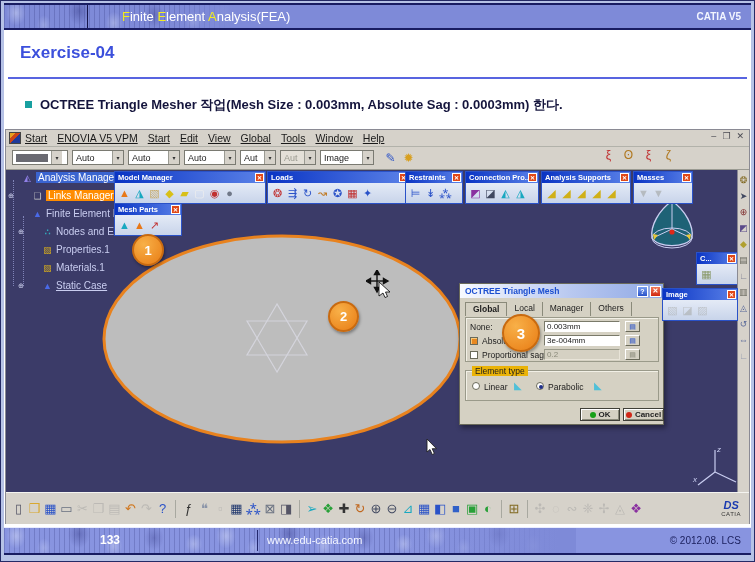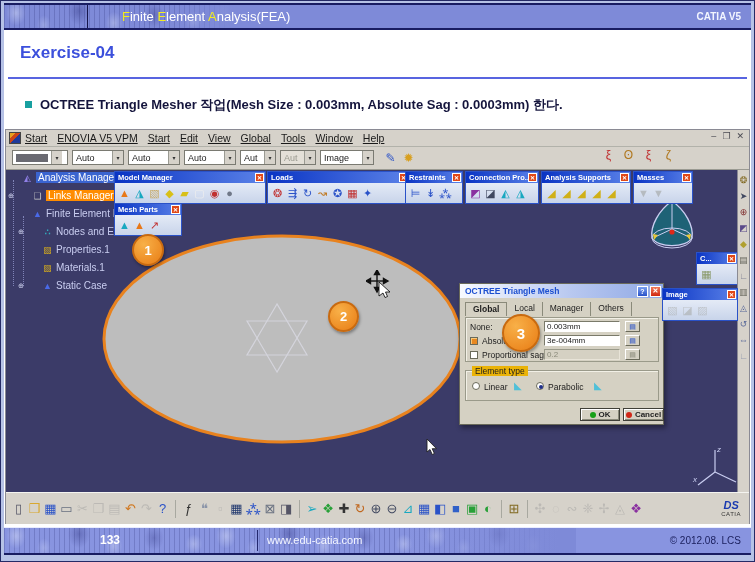--- a/index.html
+++ b/index.html
@@ -61,21 +61,21 @@
   .pb-icons{display:flex;gap:5px;margin-left:6px;font-size:12px;}
   .springs{position:absolute;right:74px;top:2px;display:flex;gap:7px;font-size:12px;}
   .viewport{position:absolute;left:0;top:40px;width:743px;height:322px;background:#3b3b68;overflow:hidden;}
   
   .trow{position:absolute;display:flex;align-items:center;gap:3px;font-size:10px;color:#c9cdf0;white-space:nowrap;z-index:3;}
   .trow .ti{width:11px;text-align:center;font-size:9px;}
   .i-am{color:#9080e8}.i-lm{color:#c8c8c8}.i-fem{color:#4a6ae8}.i-ne{color:#30b0c0;font-weight:bold}
   .i-pr{color:#d0a820}.i-ma{color:#d0a820}.i-sc{color:#4a6ae8}
   .t-sel{background:#3a64d0;color:#fff;padding:0 2px;}
   .t-org{background:#ff8c00;color:#fff;padding:0 2px;}
-  .t-und{}
+  .t-und{text-decoration:underline;}
   .texp{position:absolute;font-size:7px;color:#d0d4f0;z-index:3;}
   .tguide{position:absolute;border-left:1px dotted #8084b8;z-index:2;}
   
   .tb{position:absolute;border:1px solid #2a52c8;background:linear-gradient(#f4f7fd,#c8d4ea);z-index:4;}
   .tb-t{height:11px;background:linear-gradient(90deg,#0a34c4,#5b82e8);color:#fff;display:flex;align-items:center;padding:0 1px 0 3px;}
   .tb-title{font-size:7.5px;font-weight:bold;white-space:nowrap;overflow:hidden;flex:1;}
   .tb-x{flex:none;width:9px;height:9px;background:#e04818;color:#fff;font-size:6px;font-weight:bold;line-height:9px;text-align:center;border:1px solid #fff;}
   .tb-b{display:flex;align-items:center;gap:2px;padding:2px 3px;height:20px;font-size:11px;}
   .icn{display:inline-flex;align-items:center;justify-content:center;min-width:13px;line-height:1;}
   .dim{opacity:.42;}

